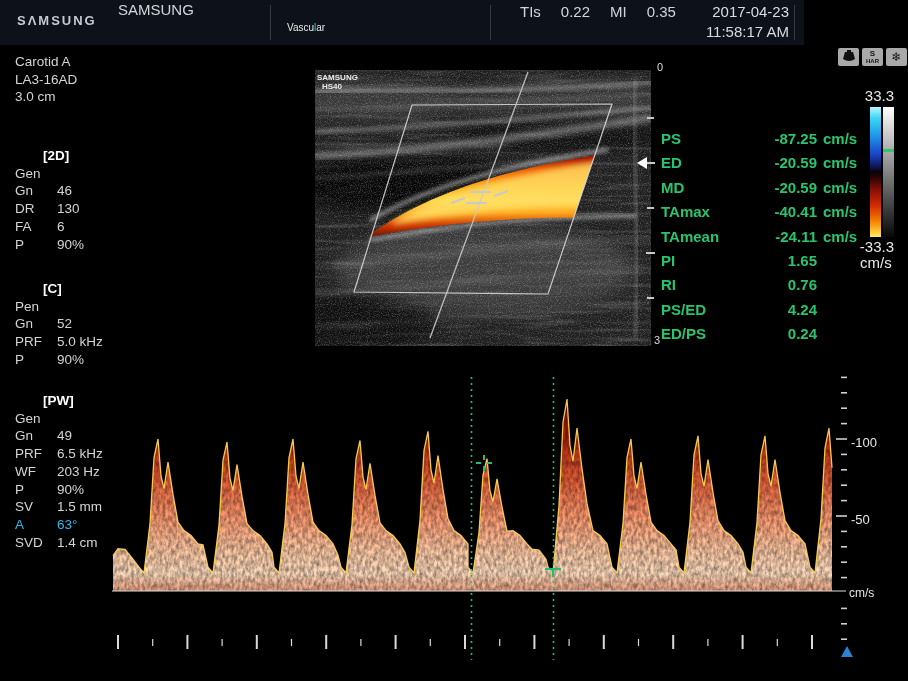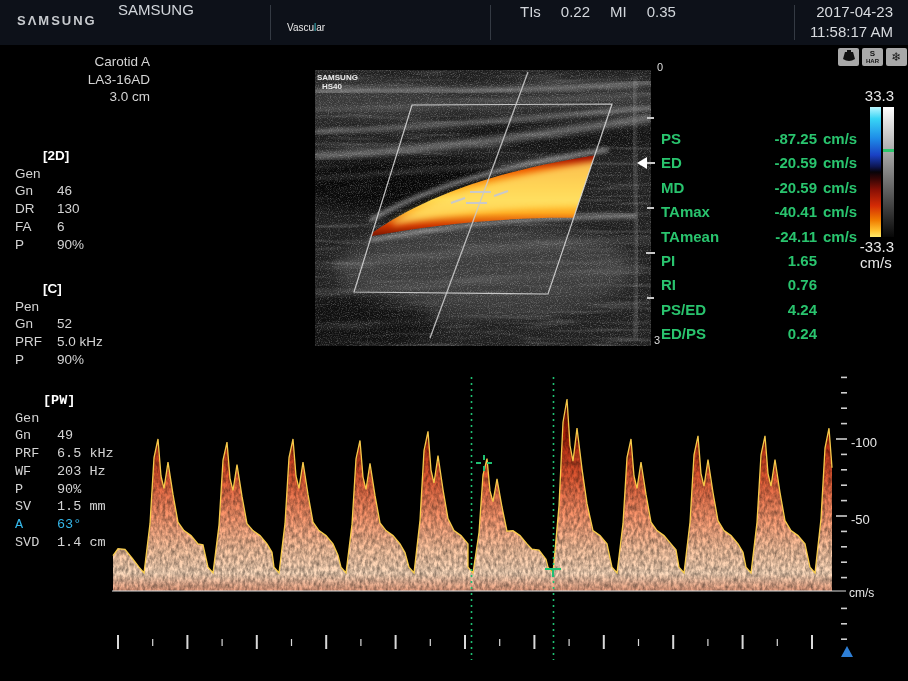--- a/index.html
+++ b/index.html
@@ -1,42 +1,42 @@
 <!DOCTYPE html>
 <html><head>
 <meta charset="utf-8">
 <style>
   html,body{margin:0;padding:0;background:#000;}
   #screen{position:relative;width:908px;height:681px;background:#000;overflow:hidden;
           font-family:"Liberation Sans","DejaVu Sans",sans-serif;color:#d6d6d6;}
   
-  #topbar{position:absolute;left:0;top:0;width:908px;height:45px;background:#0d1119;}
+  #topbar{position:absolute;left:0;top:0;width:804px;height:45px;background:#0d1119;}
   #logo{position:absolute;left:17px;top:13px;font-size:13px;font-weight:bold;letter-spacing:2px;color:#c7cace;}
   #facility{position:absolute;left:118px;top:1px;font-size:15px;color:#d2d6db;}
   .vdiv{position:absolute;top:5px;width:1px;height:35px;background:#343a43;}
   #preset{position:absolute;left:287px;top:22px;font-size:10px;color:#e7e7e7;}
   #preset .cursor{color:#38c2ca;}
   #timi{position:absolute;left:520px;top:3px;font-size:15px;color:#d2d6db;display:flex;gap:20px;}
   #datetime{position:absolute;right:15px;top:2px;text-align:right;font-size:15px;color:#d8dbdf;line-height:20px;}
   
   #statusicons{position:absolute;left:838px;top:48px;display:flex;gap:3px;}
   .sicon{width:21px;height:18px;background:#a9a9a9;border-radius:2px;display:flex;align-items:center;justify-content:center;color:#111;}
   .sicon .har{display:flex;flex-direction:column;align-items:center;line-height:1;font-weight:bold;}
   .sicon .har .t{font-size:8px;}
   .sicon .har .b{font-size:6px;}
   .sicon .flake{font-size:12px;line-height:1;}
   
   .paramblock{position:absolute;left:15px;width:135px;font-size:13.5px;line-height:17.7px;color:#d4d4d4;}
   .paramblock .hdr{font-weight:bold;color:#fff;margin-left:28px;}
   .prow{display:grid;grid-template-columns:42px 1fr;}
   .prow.hl{color:#35b6e8;}
-  #exam{top:53px;text-align:right;}
+  #exam{top:53px;}
   #sec2d{top:147px;}
   #secc{top:280px;}
-  #secpw{top:392px;font-family:Liberation Mono, monospace;}
+  #secpw{top:392px;}
   
   #bmode{position:absolute;left:315px;top:70px;width:336px;height:276px;background:#000;}
   
   .rlabel{position:absolute;font-size:11px;color:#ddd;}
   .rtick{position:absolute;height:2px;background:#c9c9c9;}
   #focusarrow{position:absolute;left:637px;top:157px;width:0;height:0;
       border-top:6px solid transparent;border-bottom:6px solid transparent;border-right:10px solid #fff;}
   
   #meas{position:absolute;left:661px;top:80px;width:190px;font-weight:bold;font-size:15px;color:#29c46e;margin-top:47px;}
   .mrow{display:grid;grid-template-columns:94px 62px auto;line-height:24.4px;}

